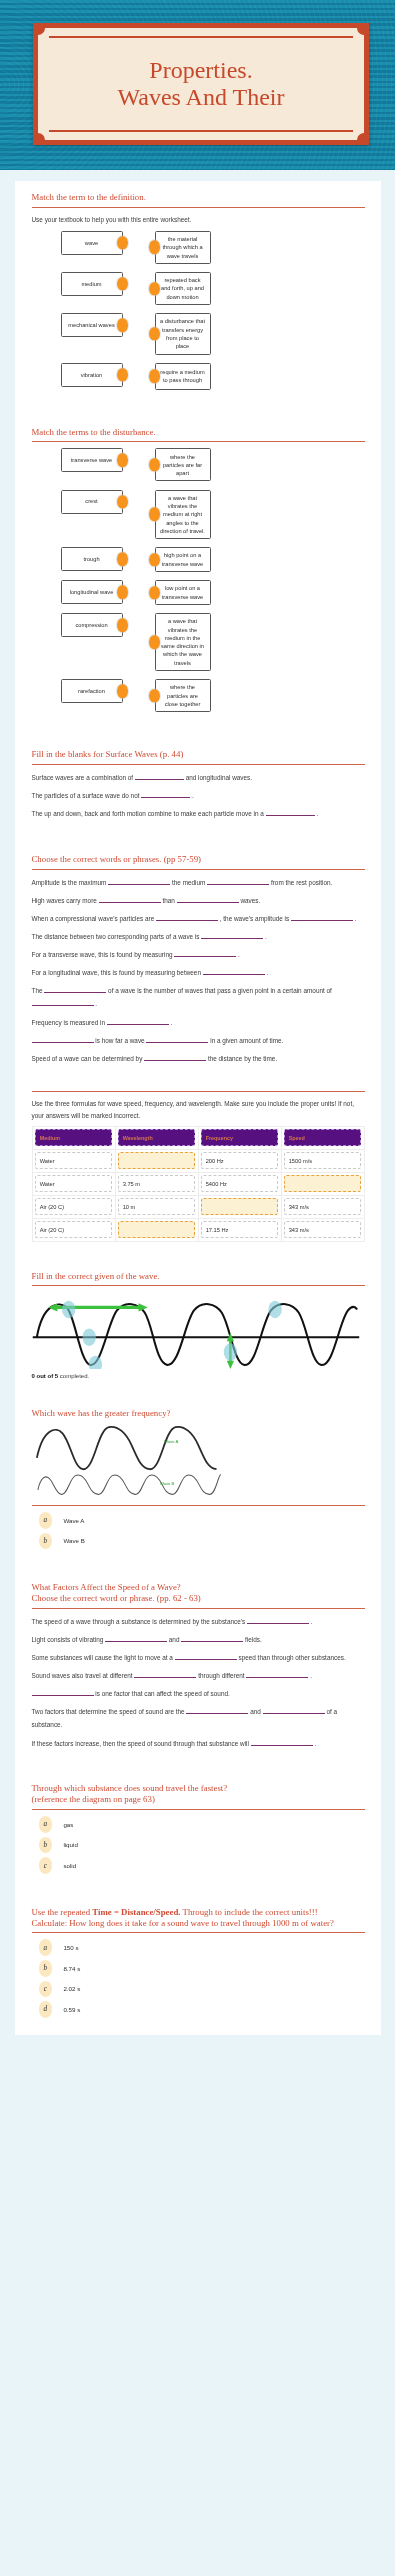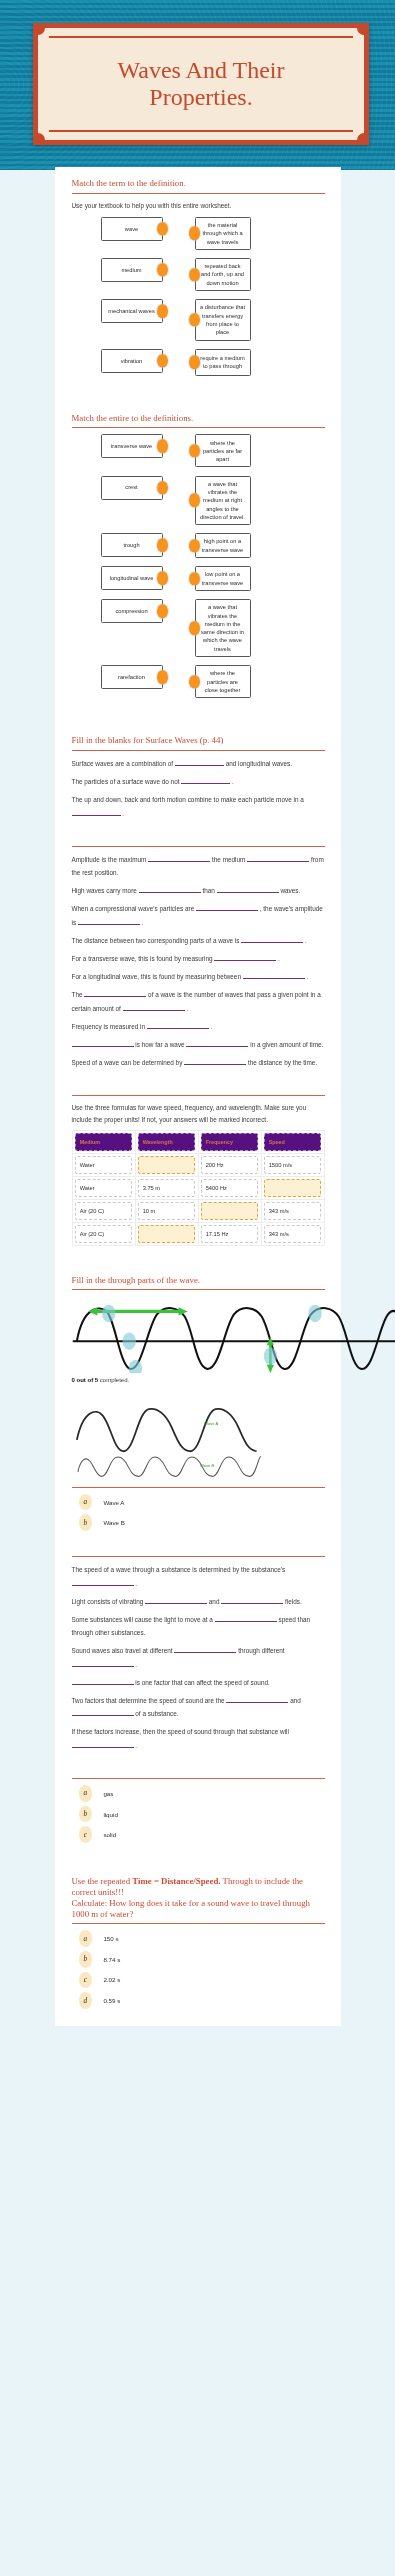--- a/index.html
+++ b/index.html
@@ -66,22 +66,22 @@
     font-family:"Liberation Serif", serif;
     color:#c7492b;
     font-size:24px;
     line-height:1.12;
     text-align:center;
     padding:0 20.6px;
   }
 
   
   .sheet{
-    width:286px;
-    margin:2px auto;
+    width:366px;
+    margin:16px auto;
     background:#ffffff;
     padding:0 0 13.4px 0;
     position:relative;
     top:-5.2px;
   }
   .section{ padding:0 16.5px; }
   .sec-head{
     font-family:"Liberation Serif", serif;
     color:#cf4b33;
     font-size:8.8px;
@@ -225,22 +225,22 @@
 
 <div class="hero">
   <div class="hero-waves"></div>
   <div class="title-plate">
     <div class="title-inner">
       <span class="corner c-tl"></span>
       <span class="corner c-tr"></span>
       <span class="corner c-bl"></span>
       <span class="corner c-br"></span>
       <div class="title-text">
+        <div>Properties.</div>
         <div>Waves And Their</div>
-        <div>Properties.</div>
       </div>
     </div>
   </div>
 </div>
 
 <div class="sheet">
 
   <div class="section">
     <div class="sec-head">Match the term to the definition.</div>
     <hr class="sec-rule">
@@ -291,21 +291,21 @@
           <span class="dot dot-l"></span>
         </div>
       </div>
 
     </div>
   </div>
 
   <div class="spacer"></div>
 
   <div class="section">
-    <div class="sec-head">Match the entire to the definitions.</div>
+    <div class="sec-head">Match the terms to the disturbance.</div>
     <hr class="sec-rule">
 
     <div class="match">
 
       <div class="match-row">
         <div class="termwrap">
           <div class="m-box term-box">transverse wave</div>
           <span class="dot dot-r"></span>
         </div>
         <div class="defwrap">
@@ -380,20 +380,21 @@
     <div class="fb">
       <p>Surface waves are a combination of&nbsp;<span class="blank b-md"></span>&nbsp;and longitudinal waves.</p>
       <p>The particles of a surface wave do not&nbsp;<span class="blank b-md"></span>&nbsp;.</p>
       <p>The up and down, back and forth motion combine to make each particle move in a&nbsp;<span class="blank b-md"></span>&nbsp;.</p>
     </div>
   </div>
 
   <div class="spacer"></div>
 
   <div class="section">
+    <div class="sec-head">Choose the correct words or phrases. (pp 57-59)</div>
     <hr class="sec-rule">
     <div class="fb">
       <p>Amplitude is the maximum&nbsp;<span class="blank b-lg"></span>&nbsp;the medium&nbsp;<span class="blank b-lg"></span>&nbsp;from the rest position.</p>
       <p>High waves carry more&nbsp;<span class="blank b-lg"></span>&nbsp;than&nbsp;<span class="blank b-lg"></span>&nbsp;waves.</p>
       <p>When a compressional wave's particles are&nbsp;<span class="blank b-lg"></span>&nbsp;, the wave's amplitude is&nbsp;<span class="blank b-lg"></span>&nbsp;.</p>
       <p>The distance between two corresponding parts of a wave is&nbsp;<span class="blank b-lg"></span>&nbsp;.</p>
       <p>For a transverse wave, this is found by measuring&nbsp;<span class="blank b-lg"></span>&nbsp;.</p>
       <p>For a longitudinal wave, this is found by measuring between&nbsp;<span class="blank b-lg"></span>&nbsp;.</p>
       <p>The&nbsp;<span class="blank b-lg"></span>&nbsp;of a wave is the number of waves that pass a given point in a certain amount of&nbsp;<span class="blank b-lg"></span>&nbsp;.</p>
       <p>Frequency is measured in&nbsp;<span class="blank b-lg"></span>&nbsp;.</p>
@@ -480,21 +481,21 @@
               <div class="cell">343 m/s</div>
             </td>
       </tr>
     </tbody>
       </table>
   </div>
 
   <div class="spacer"></div>
 
   <div class="section">
-    <div class="sec-head">Fill in the through parts of the wave.</div>
+    <div class="sec-head">Fill in the correct given of the wave.</div>
     <hr class="sec-rule">
 
     <div class="wave-figure">
       <svg width="328" height="77" viewBox="0 0 636 150">
         <line x1="0" y1="88" x2="636" y2="88" stroke="#111" stroke-width="4"></line>
         <path d="M8,88 C20,20 52,18 66,30 C82,44 92,138 112,142 C134,146 146,60 164,36 C180,16 206,22 218,40 C234,64 240,140 262,142 C286,144 296,60 314,36 C330,16 356,22 368,40 C384,64 392,140 412,142 C436,146 446,60 464,36 C480,16 506,22 518,40 C534,64 542,140 562,142 C586,146 596,60 614,36 C622,26 628,28 632,34" fill="none" stroke="#111" stroke-width="4"></path>
         <g>
           <line x1="42" y1="30" x2="212" y2="30" stroke="#3cc13c" stroke-width="6"></line>
           <polygon points="30,30 48,22 48,38" fill="#3cc13c"></polygon>
           <polygon points="224,30 206,22 206,38" fill="#3cc13c"></polygon>
@@ -513,20 +514,21 @@
     </div>
 
     <div class="progress-line">
       <b>0 out of 5</b><span> completed.</span>
     </div>
   </div>
 
   <div class="spacer"></div>
 
   <div class="section">
+    <div class="sec-head">Which wave has the greater frequency?</div>
 
     <div class="wave-figure">
       <svg width="328" height="77" viewBox="0 0 636 150">
         <path d="M8,70 C20,12 46,8 58,22 C74,40 80,90 98,92 C120,94 126,16 148,10 C166,6 182,22 192,44 C204,70 210,90 228,92 C250,94 256,16 278,10 C296,6 312,22 322,44 C334,70 340,90 358,92" fill="none" stroke="#2b2b2b" stroke-width="3.5"></path>
         <text x="256" y="40" class="wave-label">Wave A</text>
         <path d="M10,132 C16,106 26,102 34,112 C42,122 46,140 56,141 C68,142 72,108 84,104 C94,101 102,110 108,122 C114,134 118,140 128,141 C140,142 144,108 156,104 C166,101 174,110 180,122 C186,134 190,140 200,141 C212,142 216,108 228,104 C238,101 246,110 252,122 C258,134 262,140 272,141 C284,142 288,108 300,104 C310,101 318,110 324,122 C330,134 334,140 344,141 C356,142 360,108 366,102" fill="none" stroke="#555" stroke-width="2"></path>
         <text x="248" y="122" class="wave-label">Wave B</text>
       </svg>
     </div>
 
@@ -540,35 +542,43 @@
       <div class="choice">
         <div class="bubble">b</div>
         <div class="choice-label">Wave B</div>
       </div>
     </div>
   </div>
 
   <div class="spacer"></div>
 
   <div class="section">
+    <div class="sec-head">
+      <span>What Factors Affect the Speed of a Wave?</span>
+      <span class="sub">Choose the correct word or phrase. (pp. 62 - 63)</span>
+    </div>
     <hr class="sec-rule">
     <div class="fb">
       <p>The speed of a wave through a substance is determined by the substance's&nbsp;<span class="blank b-lg"></span>&nbsp;.</p>
       <p>Light consists of vibrating&nbsp;<span class="blank b-lg"></span>&nbsp;and&nbsp;<span class="blank b-lg"></span>&nbsp;fields.</p>
       <p>Some substances will cause the light to move at a&nbsp;<span class="blank b-lg"></span>&nbsp;speed than through other substances.</p>
       <p>Sound waves also travel at different&nbsp;<span class="blank b-lg"></span>&nbsp;through different&nbsp;<span class="blank b-lg"></span>&nbsp;.</p>
       <p><span class="blank b-lg"></span>&nbsp;is one factor that can affect the speed of sound.</p>
       <p>Two factors that determine the speed of sound are the&nbsp;<span class="blank b-lg"></span>&nbsp;and&nbsp;<span class="blank b-lg"></span>&nbsp;of a substance.</p>
       <p>If these factors increase, then the speed of sound through that substance will&nbsp;<span class="blank b-lg"></span>&nbsp;.</p>
     </div>
   </div>
 
   <div class="spacer"></div>
 
   <div class="section">
+    <div class="sec-head">
+      <span>Through which substance does sound travel the fastest?</span>
+      <span class="sub">(reference the diagram on page 63)</span>
+    </div>
     <hr class="sec-rule">
     <div class="choices">
       <div class="choice">
         <div class="bubble">a</div>
         <div class="choice-label">gas</div>
       </div>
       <div class="choice">
         <div class="bubble">b</div>
         <div class="choice-label">liquid</div>
       </div>

